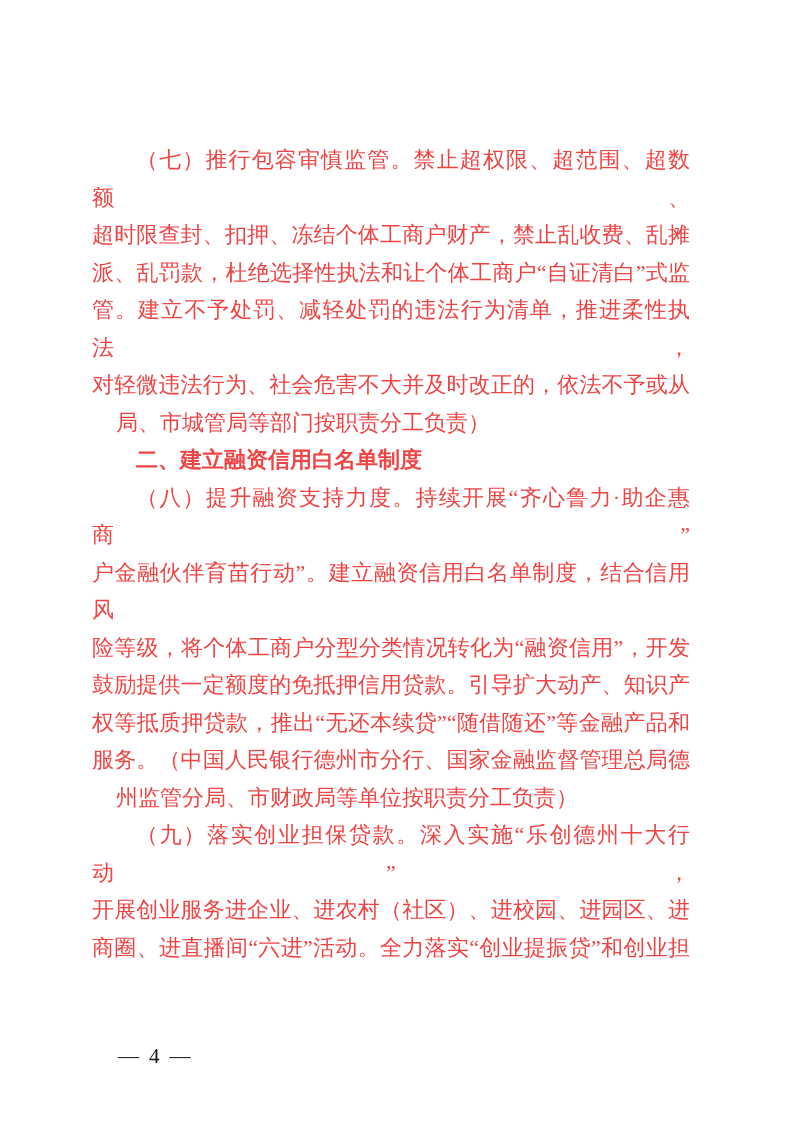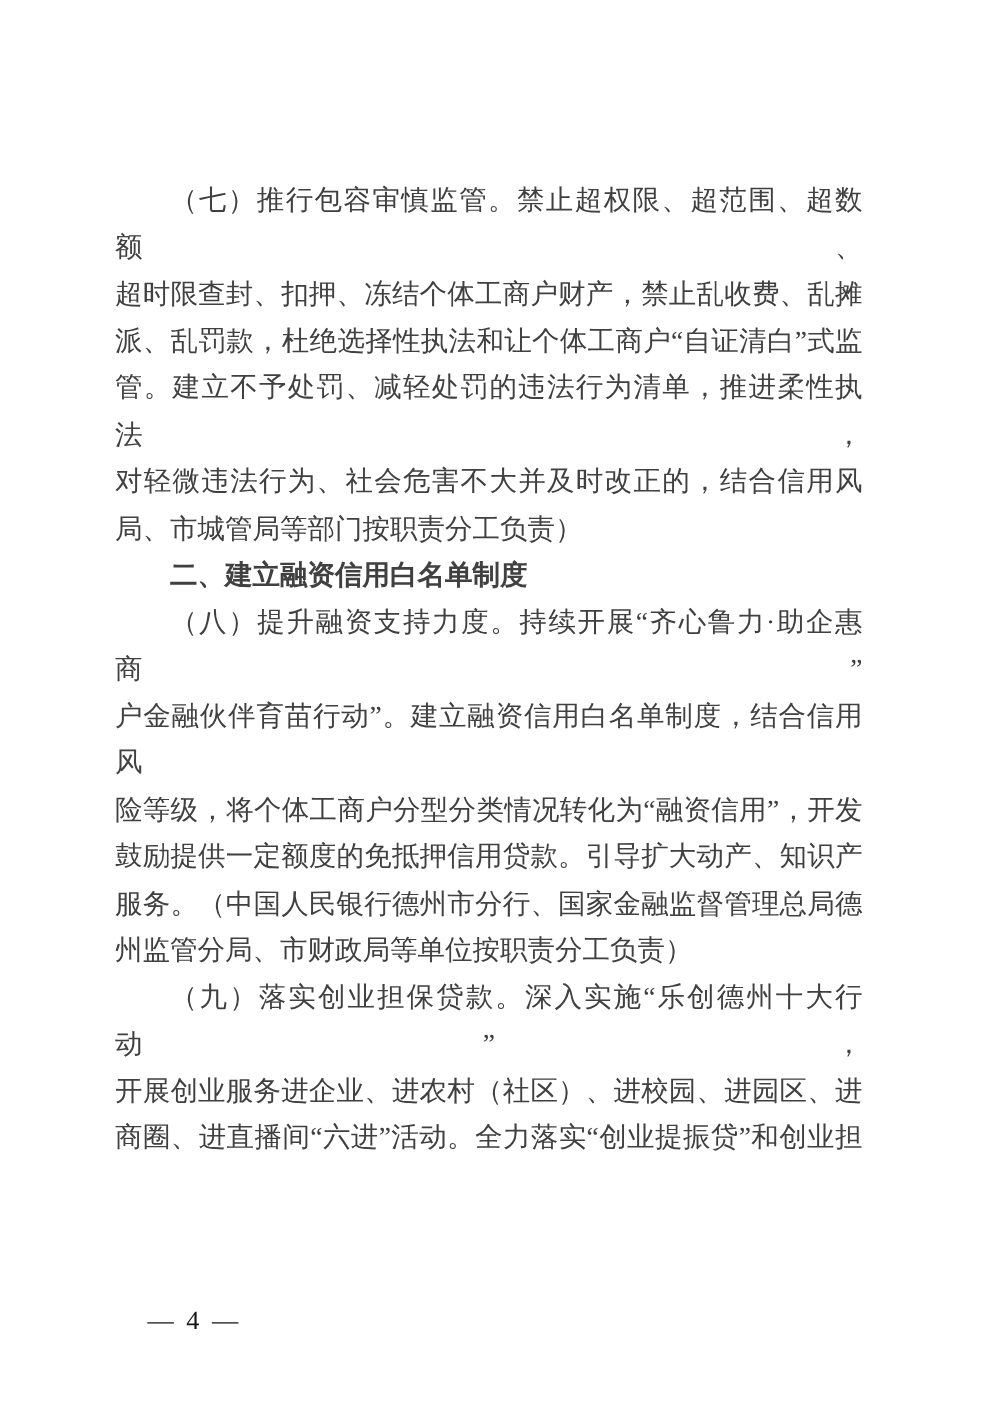--- a/index.html
+++ b/index.html
@@ -20,34 +20,35 @@
     top: 0;
     width: 793px;
     height: 1122px;
     background: #ffffff;
   }
   .doc-body {
     position: absolute;
     left: 92px;
     top: 141px;
     width: 598px;
-    color: #404040;
+    color: #ef4444;
   }
   .line {
     font-size: 22px;
     line-height: 37.5px;
     text-align: justify;
     text-align-last: justify;
     letter-spacing: 0;
   }
   .line.indent {
     text-indent: 44px;
   }
   .line.end {
     text-align-last: left;
+    margin-left: 24px;
   }
   .line.heading {
     font-family: "Liberation Sans", "DejaVu Sans", sans-serif;
     font-weight: 700;
     text-align-last: left;
   }
   .footer {
     position: absolute;
     left: 118px;
     top: 1042px;
@@ -67,27 +68,28 @@
 <body>
 
 <div class="page">
 
   <div class="doc-body">
 
   <div class="line indent"><span>（七）推行包容审慎监管。禁止超权限、超范围、超数额、</span></div>
       <div class="line"><span>超时限查封、扣押、冻结个体工商户财产，禁止乱收费、乱摊</span></div>
       <div class="line"><span>派、乱罚款，杜绝选择性执法和让个体工商户“自证清白”式监</span></div>
       <div class="line"><span>管。建立不予处罚、减轻处罚的违法行为清单，推进柔性执法，</span></div>
-      <div class="line"><span>对轻微违法行为、社会危害不大并及时改正的，结合信用风</span></div>
+      <div class="line"><span>对轻微违法行为、社会危害不大并及时改正的，依法不予或从</span></div>
       <div class="line end"><span>局、市城管局等部门按职责分工负责）</span></div>
       <div class="line heading indent"><span>二、建立融资信用白名单制度</span></div>
       <div class="line indent"><span>（八）提升融资支持力度。持续开展“齐心鲁力·助企惠商”</span></div>
       <div class="line"><span>户金融伙伴育苗行动”。建立融资信用白名单制度，结合信用风</span></div>
       <div class="line"><span>险等级，将个体工商户分型分类情况转化为“融资信用”，开发</span></div>
       <div class="line"><span>鼓励提供一定额度的免抵押信用贷款。引导扩大动产、知识产</span></div>
+      <div class="line"><span>权等抵质押贷款，推出“无还本续贷”“随借随还”等金融产品和</span></div>
       <div class="line"><span>服务。（中国人民银行德州市分行、国家金融监督管理总局德</span></div>
       <div class="line end"><span>州监管分局、市财政局等单位按职责分工负责）</span></div>
       <div class="line indent"><span>（九）落实创业担保贷款。深入实施“乐创德州十大行动”，</span></div>
       <div class="line"><span>开展创业服务进企业、进农村（社区）、进校园、进园区、进</span></div>
       <div class="line"><span>商圈、进直播间“六进”活动。全力落实“创业提振贷”和创业担</span></div>
       <div class="line"></div>
     </div>
 
   <div class="footer">
     <span>—</span><span class="num">4</span><span>—</span>

